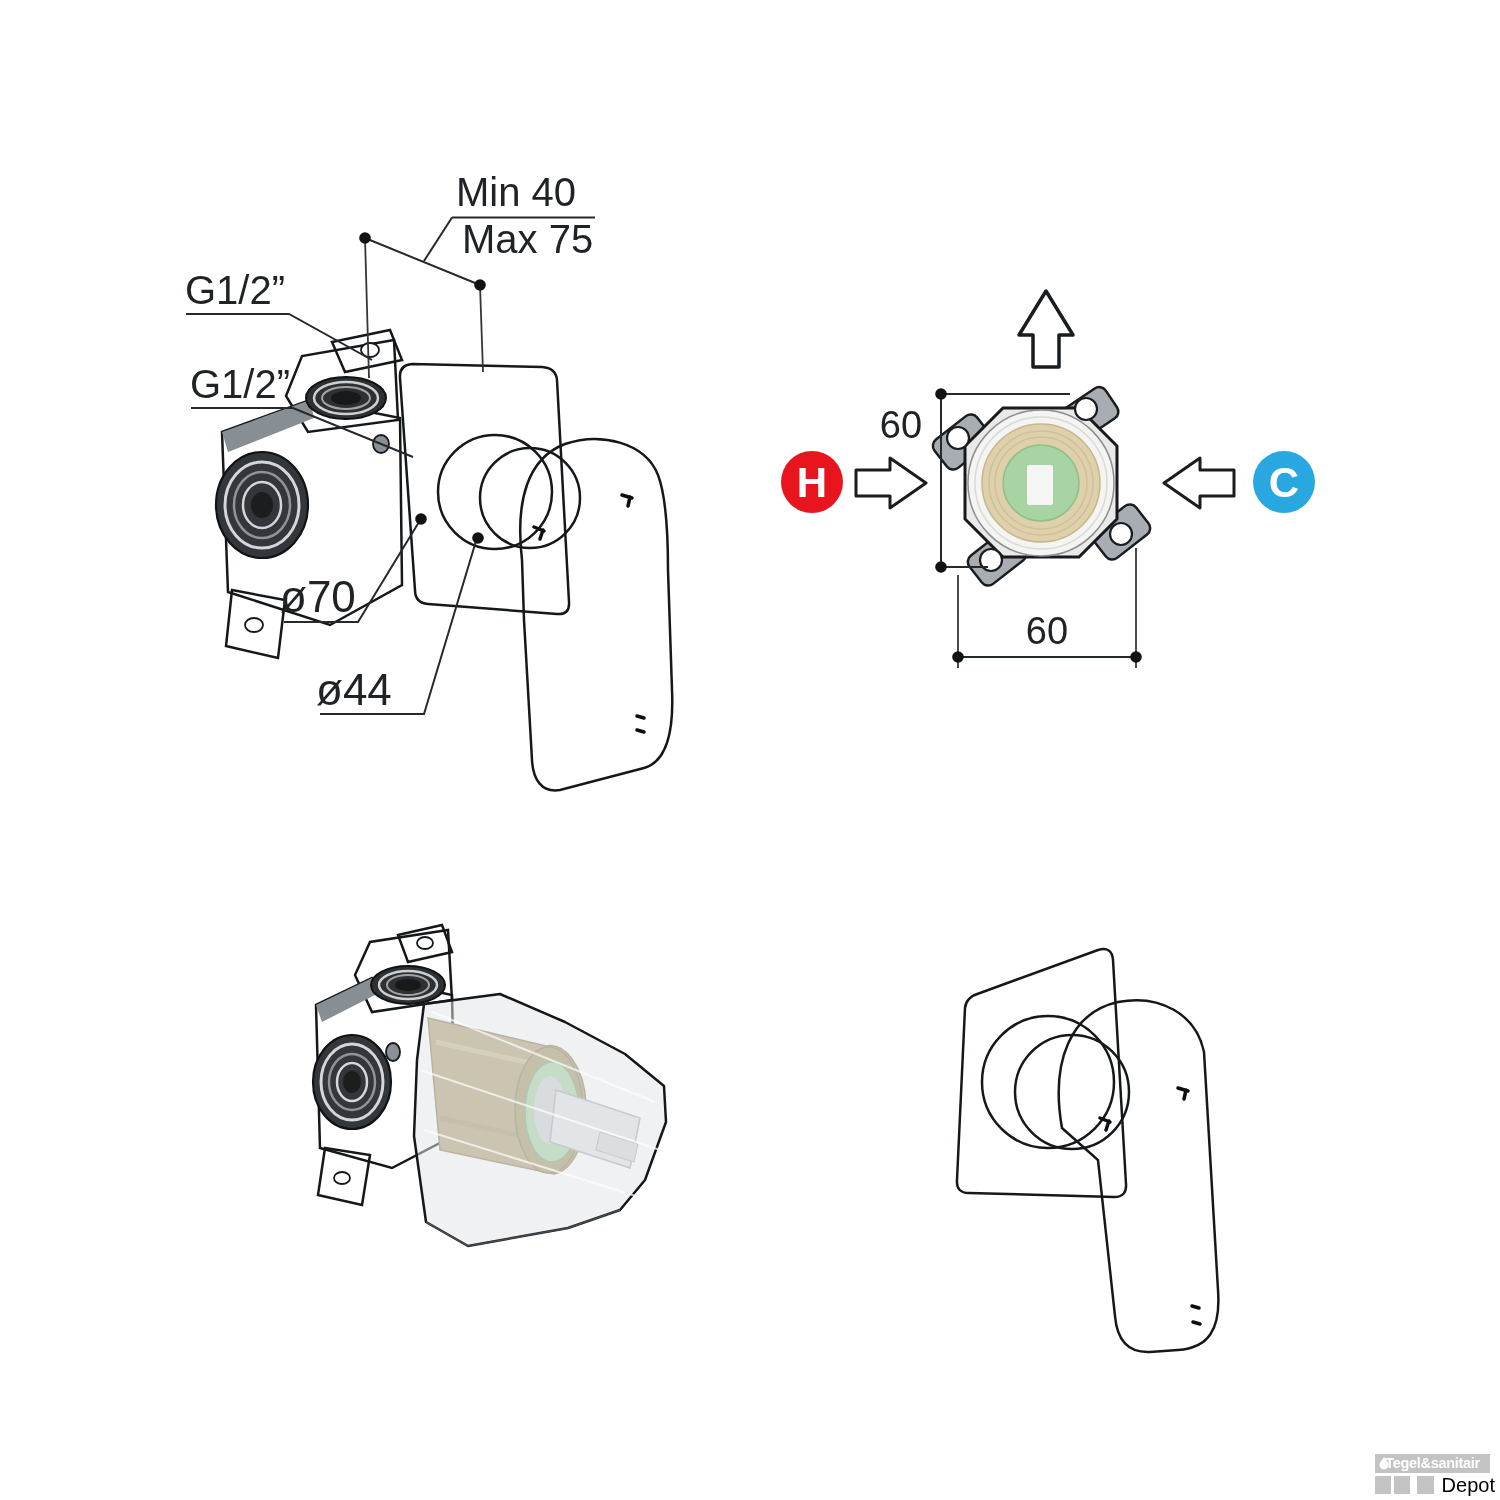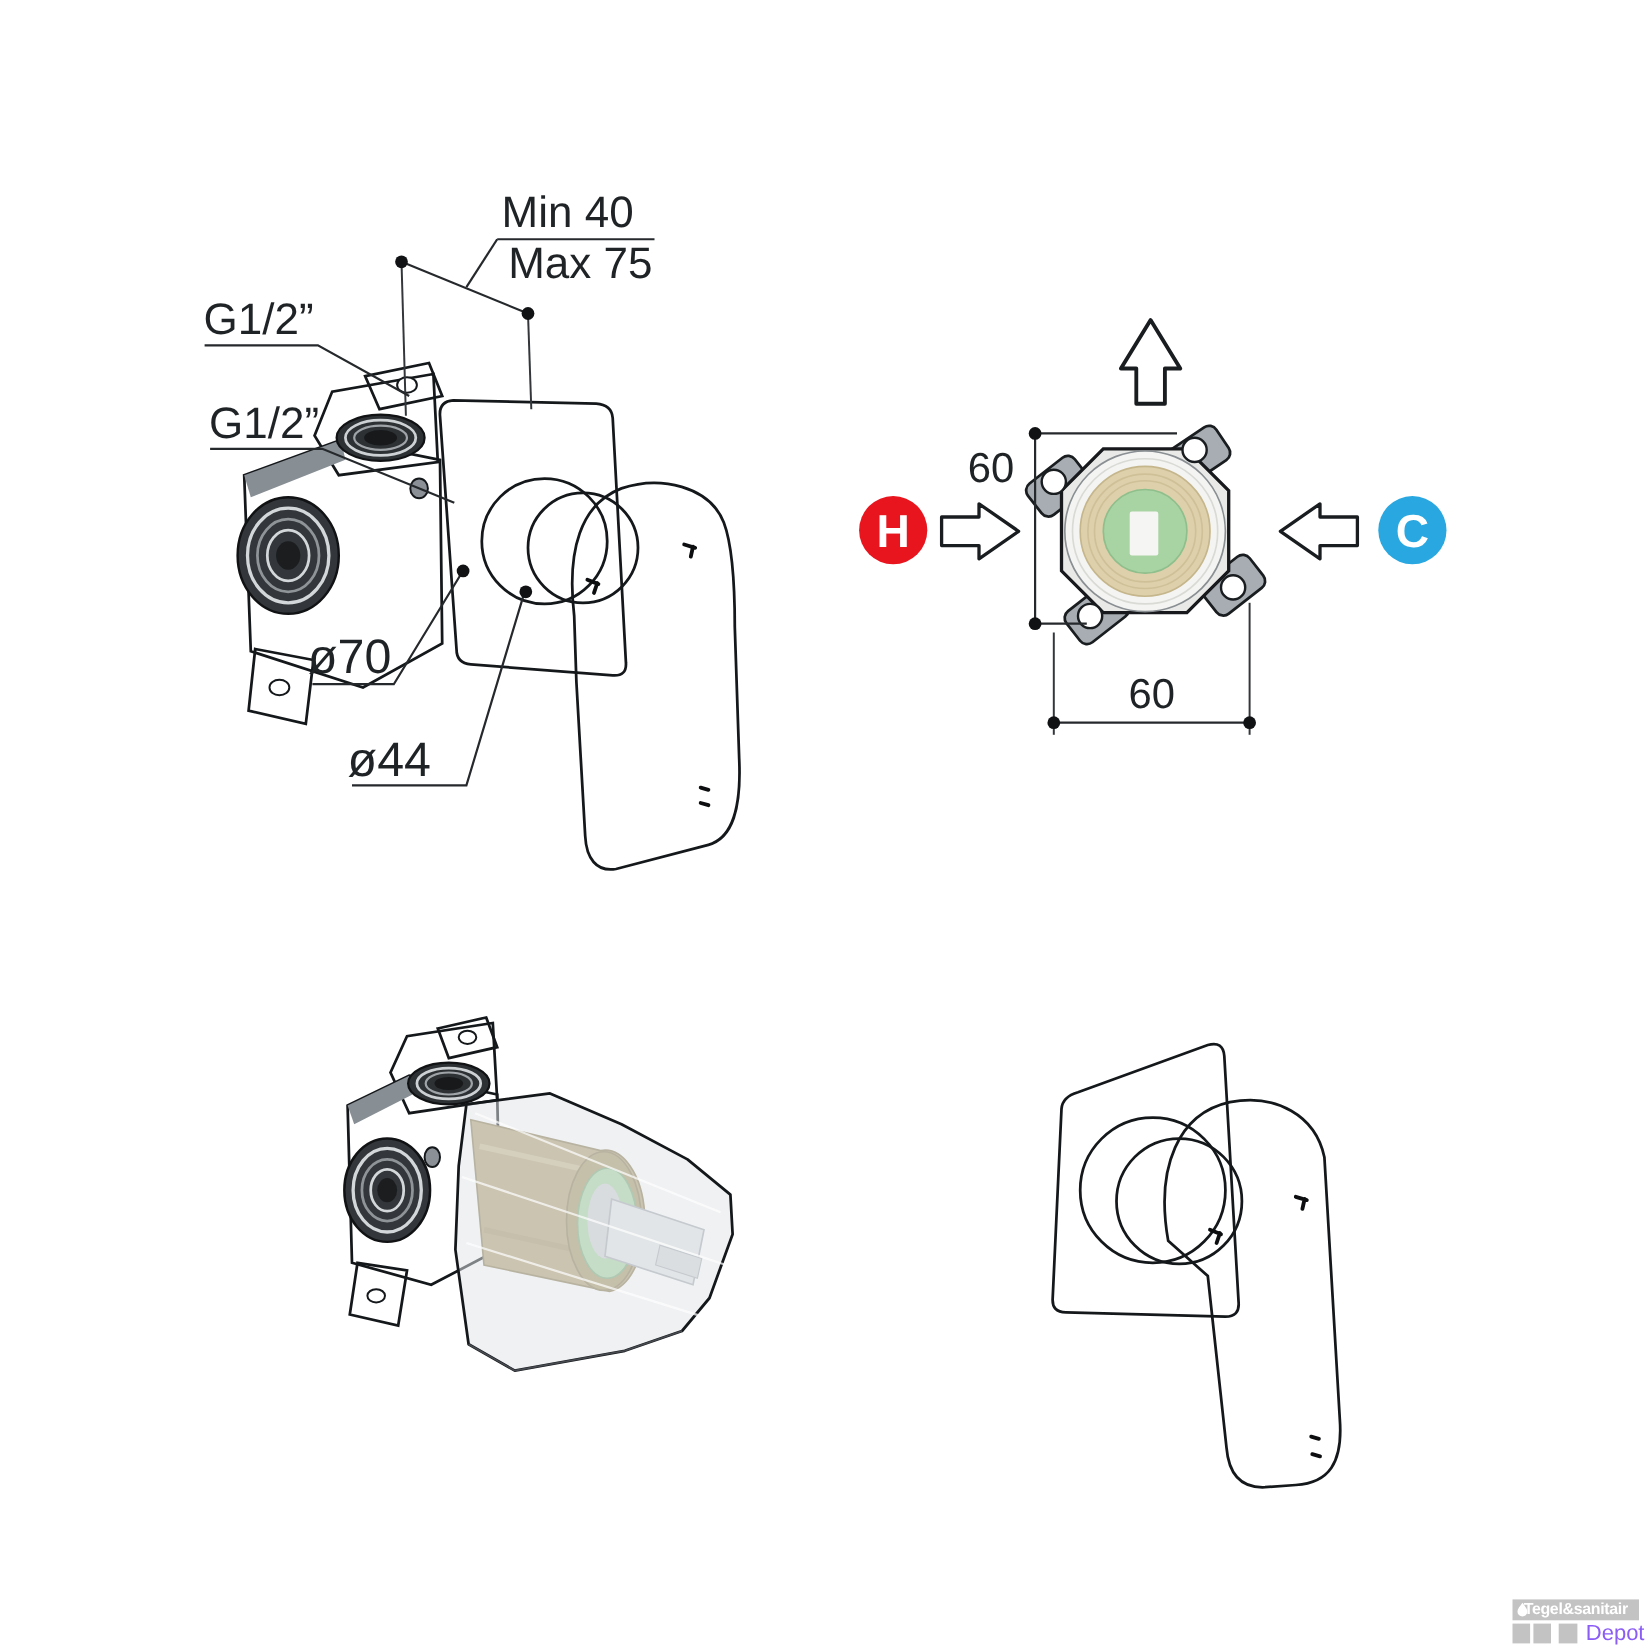--- a/index.html
+++ b/index.html
@@ -17,21 +17,21 @@
   .edge{stroke:#15181b;stroke-width:2.5;fill:none;}
   .mark{stroke:#0c0e10;stroke-width:3.5;fill:none;stroke-linecap:round;}
   
   .watermark{position:absolute;left:1375px;top:1454px;width:120px;}
   .wm-bar{width:115px;height:19px;background:#c3c3c3;color:#ffffff;font-weight:bold;
           font-size:14.5px;line-height:19px;letter-spacing:-0.3px;text-align:center;}
   .wm-row{display:flex;align-items:center;margin-top:3px;}
   .wm-sq{width:18px;height:18px;background:#c3c3c3;margin-right:3px;display:flex;
          align-items:center;justify-content:center;}
   .wm-sq.last{margin-right:8px;margin-left:4px;}
-  .wm-depot{color:#8b5cf6;font-size:20px;line-height:18px;}
+  .wm-depot{color:#000000;font-size:20px;line-height:18px;}
 </style>
 </head>
 <body>
 
 <div class="canvas">
 <svg width="1500" height="1500" viewBox="0 0 1500 1500">
   <defs>
     <linearGradient id="gPlate" x1="0" y1="0" x2="1" y2="1">
       <stop offset="0" stop-color="#cdd2d7"></stop>
           <stop offset="0.55" stop-color="#b3b9bf"></stop>

